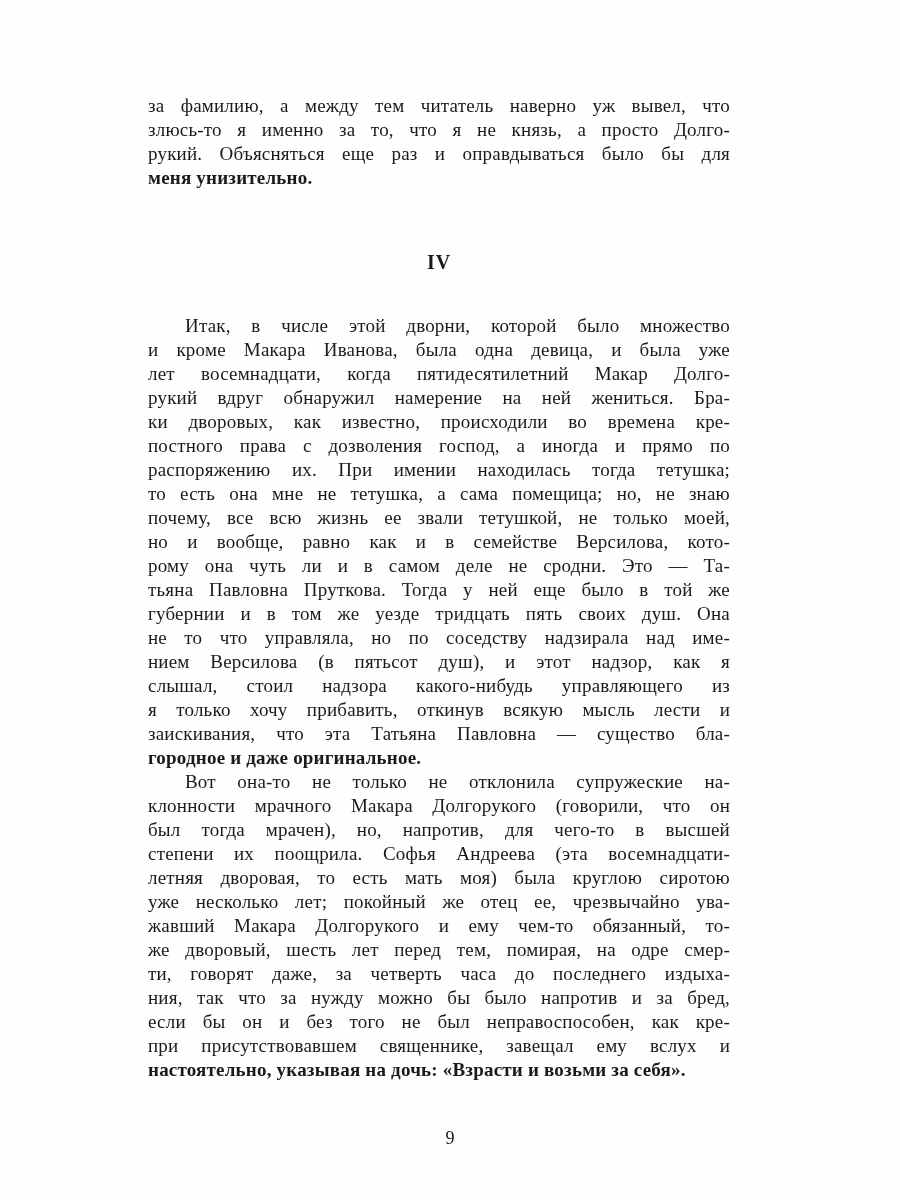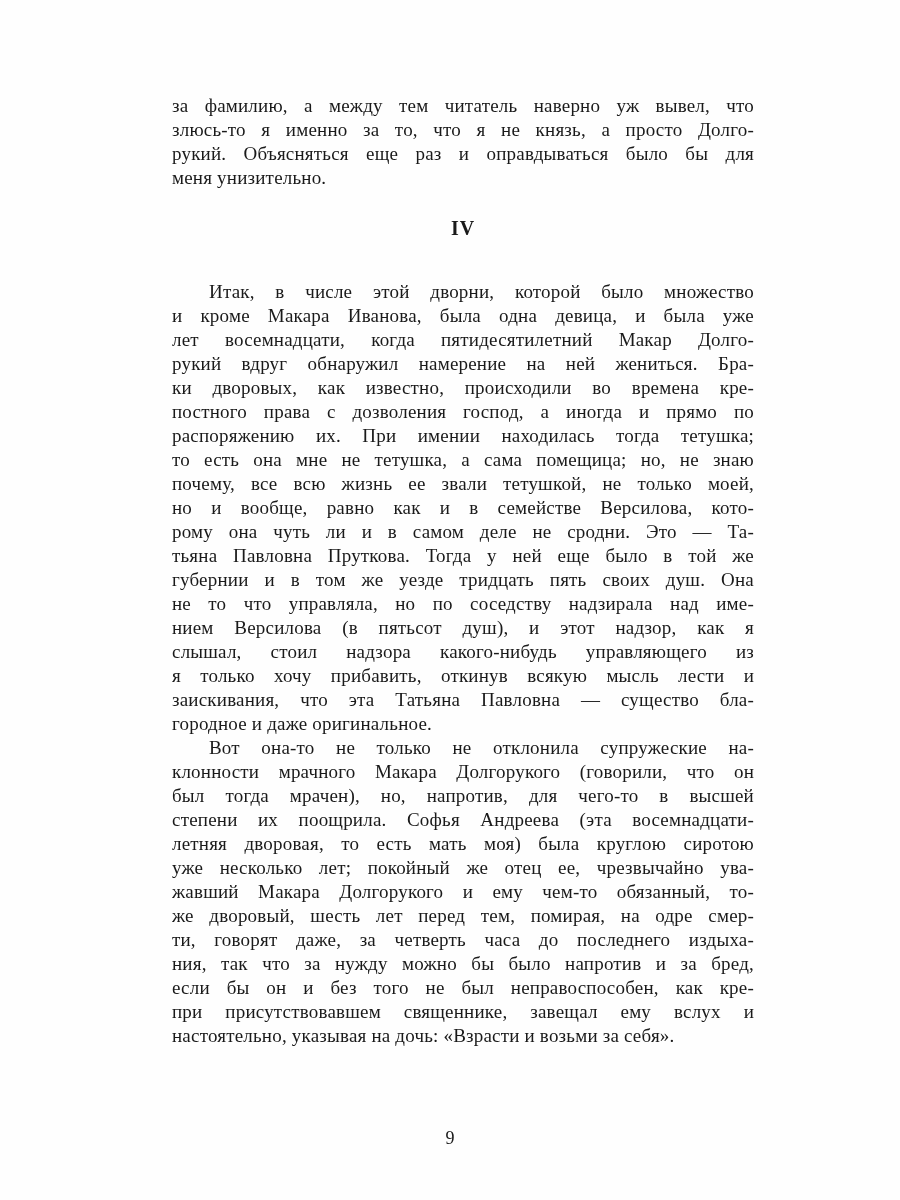--- a/index.html
+++ b/index.html
@@ -11,53 +11,54 @@
     position: relative;
     width: 900px;
     height: 1200px;
     background: #fefefe;
     font-family: "Liberation Serif", "DejaVu Serif", serif;
     color: #1a1a1a;
     overflow: hidden;
   }
   .content {
     position: absolute;
-    left: 172px;
+    left: 148px;
     top: 94px;
     width: 582px;
     font-size: 19px;
     line-height: 24px;
     letter-spacing: 0.2px;
   }
   .paragraph {
     margin: 0;
     padding: 0;
   }
   .line {
     text-align: justify;
     text-align-last: justify;
     -moz-text-align-last: justify;
     white-space: normal;
     height: 24px;
     overflow: hidden;
   }
   .line.last {
     text-align-last: left;
+    font-weight: bold;
     -moz-text-align-last: left;
   }
   .line.first-indent {
     text-indent: 37px;
   }
   .chapter-heading {
     text-align: center;
     font-weight: bold;
     font-size: 20px;
     line-height: 24px;
     letter-spacing: 1px;
-    margin: 26px 0 40px 0;
+    margin: 60px 0 40px 0;
   }
   .page-number {
     position: absolute;
     left: 0;
     right: 0;
     top: 1126px;
     text-align: center;
     font-size: 18px;
     line-height: 24px;
     color: #1a1a1a;

